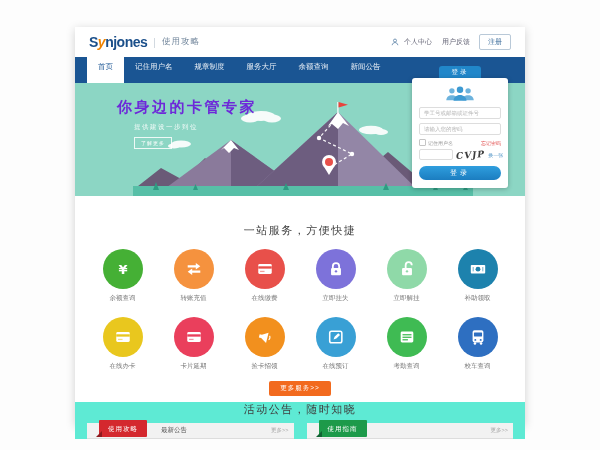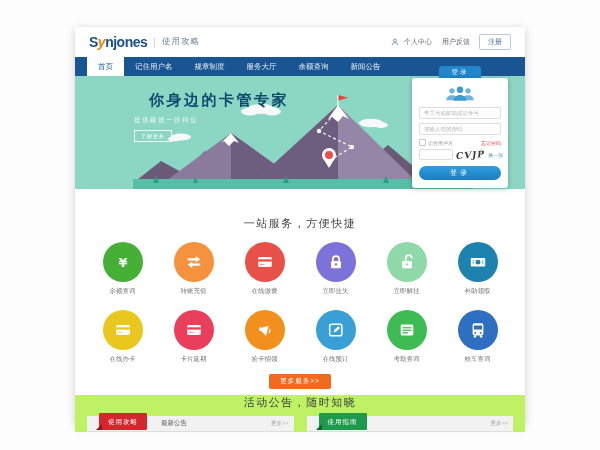--- a/index.html
+++ b/index.html
@@ -14,26 +14,26 @@
   .hdr{height:30px;display:flex;align-items:center;padding:0 14px;background:#fff;}
   .logo{font-weight:bold;font-size:14px;color:#1b4f8a;letter-spacing:-.5px;display:flex;align-items:baseline;}
   .logo .y{color:#f08300;font-style:italic;}
   .hdr-sep{color:#c9d2da;font-size:10px;margin:0 6px;font-weight:normal;}
   .portal{font-size:8.5px;color:#6b8097;letter-spacing:1px;}
   .hdr-sp{flex:1;}
   .hdr-link{font-size:7px;color:#667;margin:0 5px;cursor:pointer;}
   .hdr-btn{font-size:7px;color:#43729f;border:1px solid #b9c9d8;border-radius:2px;
     padding:2px 8px;background:#fff;cursor:pointer;margin-left:4px;}
   
-  .nav{height:19px;background:#1a5593;display:flex;padding-left:12px;}
+  .nav{height:26px;background:#1a5593;display:flex;padding-left:12px;}
   .nav-item{line-height:19px;padding:0 11px;font-size:7.5px;color:#e9eff6;cursor:pointer;}
   .nav-item.active{background:#fff;color:#1a5593;}
   
   .hero{position:relative;height:113px;background:#8cd6c4;overflow:hidden;}
-  .hero-title{position:absolute;left:74px;top:15px;font-size:15px;font-weight:bold;color:#0c4a6e;letter-spacing:2.5px;}
+  .hero-title{position:absolute;left:42px;top:15px;font-size:15px;font-weight:bold;color:#6d28d9;letter-spacing:2.5px;}
   .hero-sub{position:absolute;left:59px;top:40px;font-size:6.5px;color:rgba(255,255,255,.92);letter-spacing:1.5px;}
   .hero-cta{position:absolute;left:59px;top:54px;font-size:5px;color:#fff;
     border:1px solid rgba(255,255,255,.85);padding:2px 6px;letter-spacing:1px;cursor:pointer;}
   .scene{position:absolute;left:58px;bottom:0;width:340px;height:96px;}
   
   .login{position:absolute;top:39px;right:17px;width:96px;z-index:6;}
   .login-tab{width:42px;height:12px;margin:0 auto;background:#2187ca;color:#fff;font-size:6.5px;
     text-align:center;line-height:12px;border-radius:3px 3px 0 0;letter-spacing:2px;cursor:pointer;}
   .login-card{background:#fff;border-radius:3px;box-shadow:0 1px 5px rgba(0,0,0,.25);padding:6px 7px 8px;}
   .login-users{display:block;margin:1px auto 4px;}
@@ -54,21 +54,21 @@
   .svc{padding-top:21px;text-align:center;background:#fff;}
   .sec-title{font-size:11px;color:#3f3f3f;letter-spacing:1.5px;margin:6px 0 2px;font-weight:normal;}
   .svc-grid{width:426px;margin:0 auto;display:grid;grid-template-columns:repeat(6,1fr);}
   .svc-cell{padding:9px 0 5px;cursor:pointer;}
   .svc-circle{width:40px;height:40px;border-radius:50%;margin:0 auto;display:flex;align-items:center;justify-content:center;}
   .svc-circle svg{width:18px;height:18px;display:block;}
   .svc-label{font-size:6.5px;color:#777;margin-top:5px;}
   .svc-more{display:inline-block;margin:4px auto 0;background:#f26a1e;color:#fff;font-size:6.5px;
     padding:3px 11px;border-radius:2px;cursor:pointer;letter-spacing:1px;}
   
-  .ann{text-align:center;background:#bef264;}
+  .ann{text-align:center;background:#5eead4;}
   .ann-cols{width:426px;margin:6px auto 0;display:flex;gap:13px;text-align:left;}
   .ann-col{flex:1;}
   .tabbar{height:15px;background:#f2f2f2;border-bottom:1px solid #ddd;display:flex;align-items:center;position:relative;}
   .ribbon{position:relative;top:-2px;height:17px;line-height:17px;color:#fff;font-size:6.5px;
     padding:0 9px;margin-left:12px;letter-spacing:1px;cursor:pointer;border-radius:1px;}
   .ribbon.red{background:#d4282e;}
   .ribbon.red::after{content:"";position:absolute;left:-3px;bottom:0;border:3px solid transparent;
     border-right-color:#8e1a1e;border-bottom-color:#8e1a1e;width:0;height:0;}
   .ribbon.green{background:#1d9a4a;}
   .ribbon.green::after{content:"";position:absolute;left:-3px;bottom:0;border:3px solid transparent;

